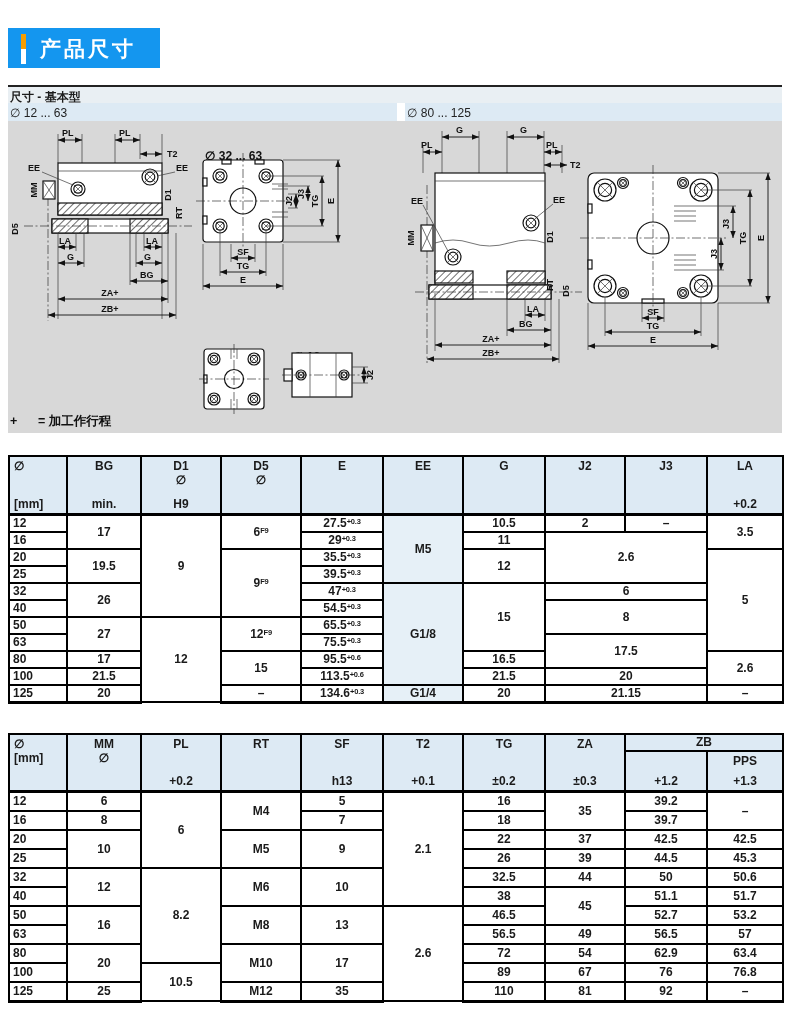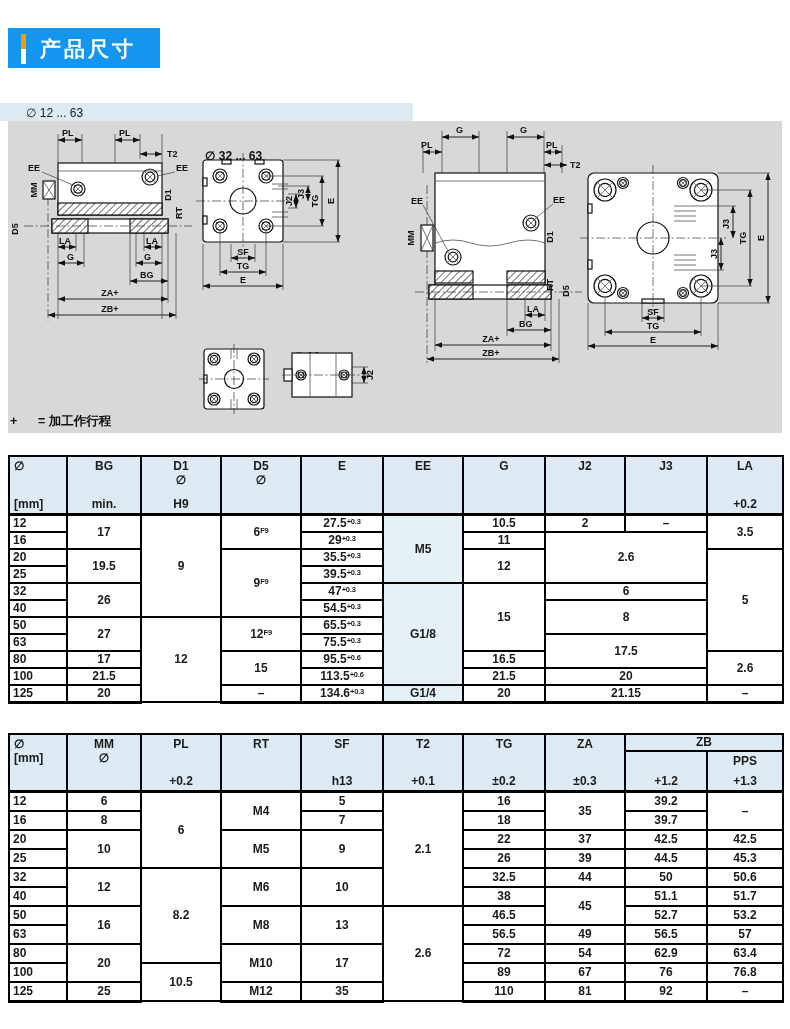--- a/index.html
+++ b/index.html
@@ -9,21 +9,21 @@
   .title-box{position:absolute;left:8px;top:28px;width:152px;height:40px;background:#1496ef;}
   .acc{position:absolute;left:13px;width:5px;}
   .acc-o{top:6px;height:15px;background:#f59d00;}
   .acc-w{top:21px;height:15px;background:#ffffff;}
   .title-text{position:absolute;left:32px;top:7px;color:#fff;font-size:21px;font-weight:bold;letter-spacing:3px;}
   
   .band1{position:absolute;left:8px;top:85px;width:774px;height:18px;background:#e9eff3;border-top:2px solid #222;box-sizing:border-box;}
   .band1 span{display:inline-block;padding:2px 0 0 2px;font-size:12px;font-weight:bold;}
   .band2{position:absolute;top:103px;height:18px;background:#ddeaf4;}
   .band2 span{display:inline-block;padding:2px 0 0 2px;font-size:12px;color:#222;}
-  .b2l{left:0;width:389px;padding-left:24px;}
+  .b2l{left:8px;width:389px;}
   .b2r{left:405px;width:377px;}
   
   .gray{position:absolute;left:8px;top:121px;width:774px;height:312px;background:#d8d8d8;}
   .dwlabel{position:absolute;font-size:12px;font-weight:bold;color:#111;margin-top:21px;}
   .note{position:absolute;left:2px;top:292px;font-size:12.5px;font-weight:bold;color:#111;}
   .note .np{display:inline-block;width:28px;}
   
   svg{position:absolute;overflow:visible;}
   .ol{stroke:#111;stroke-width:1.2;fill:#fff;}
   .nf{fill:none;}
@@ -68,22 +68,28 @@
       </pattern>
     </defs>
   </svg>
 
   <div class="title-box">
     <div class="acc acc-o"></div>
     <div class="acc acc-w"></div>
     <div class="title-text">产品尺寸</div>
   </div>
 
+  <div class="band1">
+    <span>尺寸 - 基本型</span>
+  </div>
   <div class="band2 b2l">
     <span>∅ 12 ... 63</span>
+  </div>
+  <div class="band2 b2r">
+    <span>∅ 80 ... 125</span>
   </div>
 
   <div class="gray">
 
     <svg style="left:2px;top:4px" width="195" height="196">
       <line class="cl" x1="38" y1="56" x2="38" y2="196"></line>
       <line class="tl" x1="48" y1="9" x2="48" y2="38"></line>
         <line class="tl" x1="72" y1="9" x2="72" y2="38"></line>
       <line class="tl" x1="105" y1="9" x2="105" y2="38"></line>
         <line class="tl" x1="130" y1="9" x2="130" y2="34"></line>

